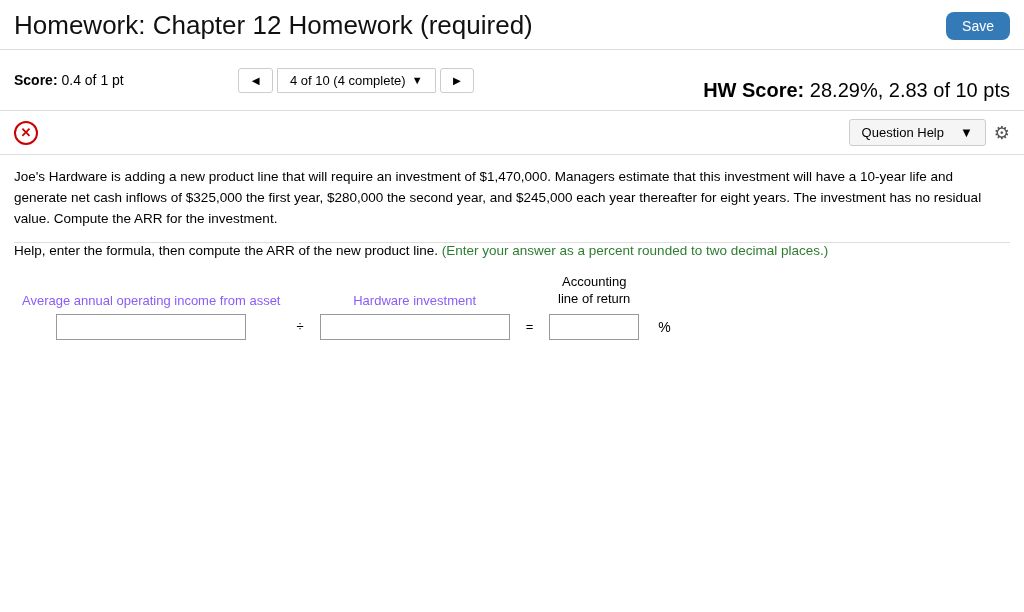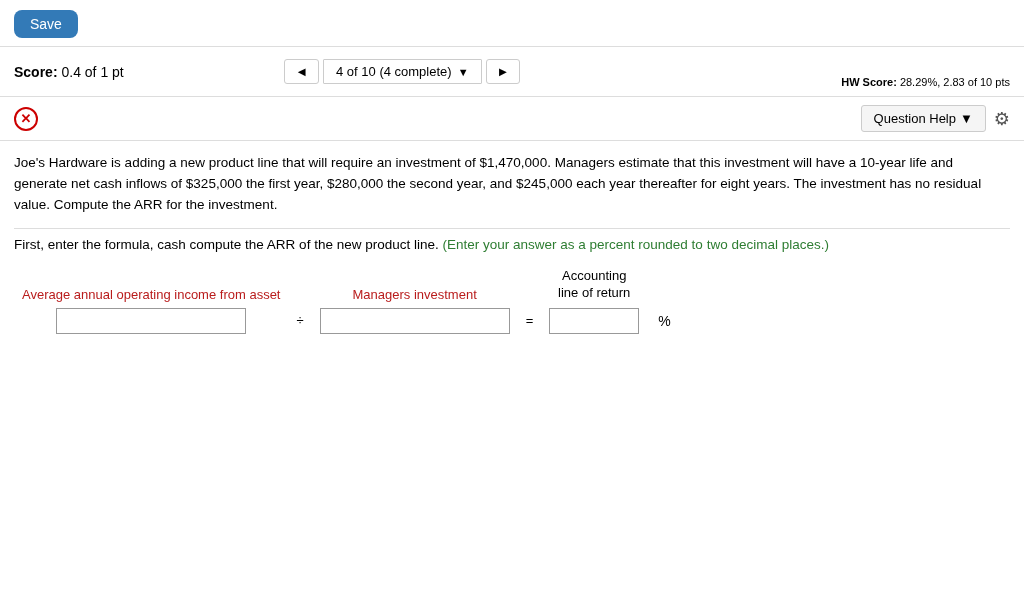--- a/index.html
+++ b/index.html
@@ -75,21 +75,21 @@
       display: flex;
       align-items: center;
       gap: 6px;
     }
 
     .nav-dropdown-icon {
       font-size: 11px;
     }
 
     .hw-score {
-      font-size: 11px;
+      font-size: 20px;
       margin-left: auto;
       margin-top: 21px;
     }
 
     .hw-score strong {
       font-weight: bold;
     }
 
     
     .question-header {
@@ -132,38 +132,38 @@
 
     .question-help-btn {
       border: 1px solid #ccc;
       background: #f5f5f5;
       padding: 5px 12px;
       font-size: 13px;
       border-radius: 3px;
       cursor: pointer;
       display: flex;
       align-items: center;
-      gap: 4px;
+      gap: 16px;
     }
 
     .gear-icon {
       font-size: 18px;
       cursor: pointer;
       color: #555;
     }
 
     
     .main-content {
       padding: 12px 14px;
     }
 
     .problem-text {
       font-size: 13.5px;
       line-height: 1.55;
-      margin-bottom: 8px;
+      margin-bottom: 0;
       border-bottom: 1px solid #ddd;
       padding-bottom: 12px;
     }
 
     .instruction-text {
       font-size: 13.5px;
       margin-bottom: 14px;
     }
 
     .instruction-green {
@@ -191,21 +191,21 @@
     .formula-input-row td {
       padding: 4px 8px;
       font-size: 13px;
       vertical-align: middle;
       text-align: center;
     }
 
     .col-label {
       text-align: center;
       font-size: 13px;
-      color: #b91c1c;
+      color: #8b5cf6;
     }
 
     .col-operator {
       text-align: center;
       font-size: 15px;
       padding: 0 4px;
     }
 
     .col-equals {
       text-align: center;
@@ -239,20 +239,21 @@
     .accounting-multiline {
       text-align: center;
       line-height: 1.3;
       font-size: 13px;
     }
   </style>
 </head>
 <body>
 
 <div class="header">
+  <h1 class="header-title">Homework: Chapter 12 Homework (required)</h1>
   <button class="save-button">Save</button>
 </div>
 
 <div class="score-bar">
   <span>
     <strong>Score:</strong>
     <span>0.4 of 1 pt</span>
   </span>
 
   <div class="nav-controls">
@@ -284,31 +285,31 @@
     </button>
     <span class="gear-icon">⚙</span>
   </div>
 </div>
 
 <div class="main-content">
 
   <p class="problem-text">Joe's Hardware is adding a new product line that will require an investment of $1,470,000. Managers estimate that this investment will have a 10-year life and generate net cash inflows of $325,000 the first year, $280,000 the second year, and $245,000 each year thereafter for eight years. The investment has no residual value. Compute the ARR for the investment.</p>
 
   <p class="instruction-text">
-    <span>First, enter the formula, cash compute the ARR of the new product line.</span>
+    <span>Help, enter the formula, then compute the ARR of the new product line.</span>
     <span class="instruction-green">(Enter your answer as a percent rounded to two decimal places.)</span>
   </p>
 
   <div class="formula-section">
     <table class="formula-table">
       <tbody>
           <tr class="formula-header-row">
         <td class="col-label">Average annual operating income from asset</td>
         <td class="col-operator"></td>
-        <td class="col-label">Managers investment</td>
+        <td class="col-label">Hardware investment</td>
         <td class="col-equals"></td>
         <td class="accounting-multiline">
           <div>Accounting</div>
           <div>line of return</div>
         </td>
         <td></td>
       </tr>
       <tr class="formula-input-row">
         <td>
           <input class="formula-input" type="text" value="" style="">

